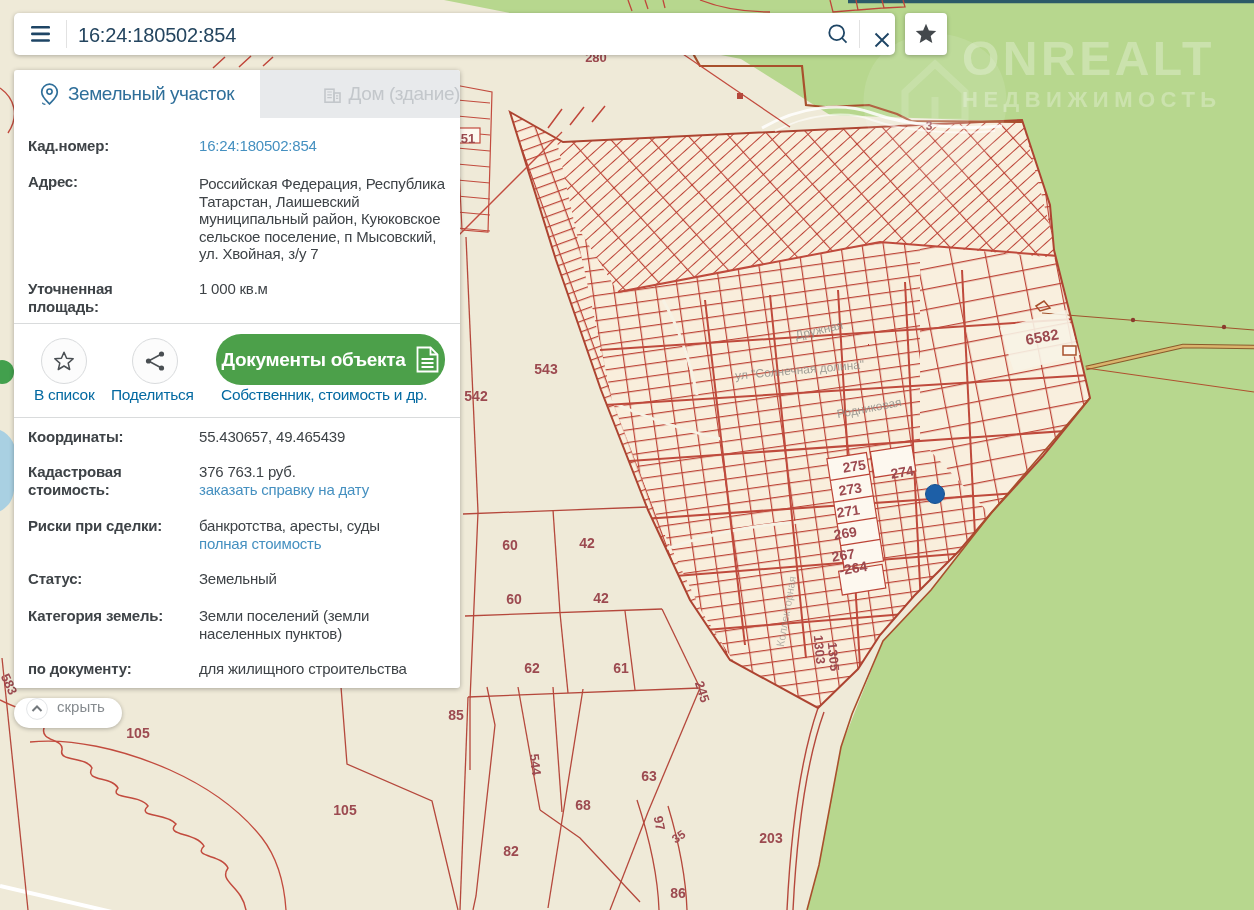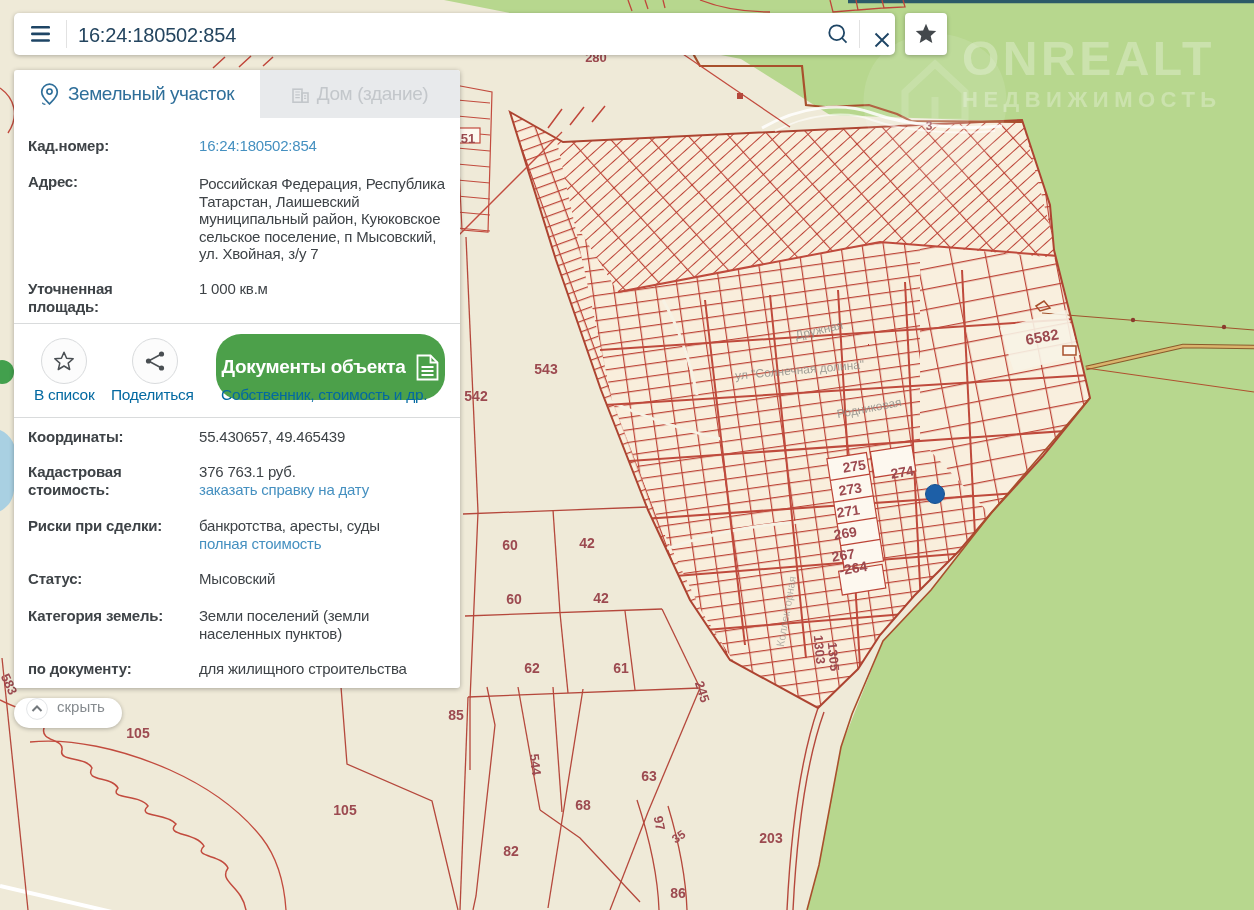--- a/index.html
+++ b/index.html
@@ -2,27 +2,27 @@
 <html><head><meta charset="utf-8"><style>
 html,body{margin:0;padding:0;width:1254px;height:910px;overflow:hidden;font-family:"Liberation Sans",sans-serif;background:#efead8;position:relative}
 #map{position:absolute;left:0;top:0}
 .sbar{position:absolute;left:14px;top:13px;width:881px;height:42px;background:#fff;border-radius:5px;box-shadow:0 1px 4px rgba(0,0,0,.28);z-index:5}
 .sbar .txt{position:absolute;left:64px;top:11px;font-size:20px;color:#24455f;letter-spacing:-0.2px}
 .vsep{position:absolute;top:7px;width:1px;height:28px;background:#e2e2e2}
 .starbtn{position:absolute;left:905px;top:13px;width:42px;height:42px;background:#fff;border-radius:4px;box-shadow:0 1px 4px rgba(0,0,0,.28);z-index:5}
 .panel{position:absolute;left:14px;top:70px;width:446px;height:618px;background:#fff;border-radius:3px;box-shadow:0 1px 5px rgba(0,0,0,.3);z-index:4}
 .tabs{position:absolute;left:0;top:0;width:446px;height:48px;display:flex}
 .tab1{width:246px;height:48px;display:flex;align-items:center;justify-content:center;gap:9px;color:#2f6f9a;font-size:19px;letter-spacing:-0.4px}
-.tab2{flex:1;height:48px;background:#e8eaec;border-radius:0 3px 0 0;display:flex;align-items:center;justify-content:center;gap:8px;color:#c3c7cb;font-size:19px;letter-spacing:-0.4px}
+.tab2{flex:1;height:48px;background:#e8eaec;border-radius:0 3px 0 0;display:flex;align-items:center;justify-content:flex-end;gap:8px;color:#c3c7cb;font-size:19px;letter-spacing:-0.4px}
 .lbl{position:absolute;left:14px;font-weight:bold;font-size:15px;color:#3e4347;letter-spacing:-0.2px;line-height:18px}
 .val{position:absolute;left:185px;font-size:15px;color:#3e4347;letter-spacing:-0.2px;line-height:17.5px;width:256px}
 .lnk{color:#4590c0;text-decoration:none}
 .hr{position:absolute;left:0;width:446px;height:1px;background:#d9dbdc}
 .circ{position:absolute;top:268px;width:44px;height:44px;border-radius:50%;border:1px solid #d9dbdd;background:#fcfcfc;display:flex;align-items:center;justify-content:center}
-.gbtn{position:absolute;left:202px;top:264px;width:229px;height:66px;border-radius:25px;background:#4ca04a;color:#fff;font-size:19px;font-weight:bold;display:flex;align-items:center;justify-content:center;gap:11px;letter-spacing:-0.3px}
+.gbtn{position:absolute;left:202px;top:264px;width:229px;height:51px;border-radius:25px;background:#4ca04a;color:#fff;font-size:19px;font-weight:bold;display:flex;align-items:center;justify-content:center;gap:11px;letter-spacing:-0.3px}
 .cap{position:absolute;top:316px;font-weight:normal;font-size:15.5px;color:#0369a1;letter-spacing:-0.3px}
 .hide{position:absolute;left:14px;top:698px;width:108px;height:30px;background:#fff;border-radius:15px;box-shadow:0 1px 4px rgba(0,0,0,.28);z-index:4;display:flex;align-items:flex-start}
 .hide span{font-size:15px;color:#868b8f;margin-left:9px}
 </style></head>
 <body>
 <div id="map"><svg width="1254" height="910" viewBox="0 0 1254 910" font-family="Liberation Sans, sans-serif">
 <defs>
 <pattern id="gm" width="21" height="12.5" patternUnits="userSpaceOnUse" patternTransform="rotate(-8)">
           <rect width="21" height="12.5" fill="#f9eedc"></rect>
           <path d="M0 0.6H21M0.6 0V12.5" stroke="#bc4336" stroke-width="1.2" fill="none"></path>
@@ -242,21 +242,21 @@
   <div class="cap" style="left:97px">Поделиться</div>
   <div class="cap" style="left:207px">Собственник, стоимость и др.</div>
   <div class="hr" style="top:347px"></div>
   <div class="lbl" style="top:358px">Координаты:</div>
   <div class="val" style="top:358px">55.430657, 49.465439</div>
   <div class="lbl" style="top:393px">Кадастровая<br>стоимость:</div>
   <div class="val" style="top:393px">376 763.1 руб.<br><a class="lnk" href="#">заказать справку на дату</a></div>
   <div class="lbl" style="top:447px">Риски при сделки:</div>
   <div class="val" style="top:447px">банкротства, аресты, суды<br><a class="lnk" href="#">полная стоимость</a></div>
   <div class="lbl" style="top:500px">Статус:</div>
-  <div class="val" style="top:500px">Мысовский</div>
+  <div class="val" style="top:500px">Земельный</div>
   <div class="lbl" style="top:537px">Категория земель:</div>
   <div class="val" style="top:537px">Земли поселений (земли населенных пунктов)</div>
   <div class="lbl" style="top:590px">по документу:</div>
   <div class="val" style="top:590px">для жилищного строительства</div>
 </div>
 <div class="sbar">
   <svg style="position:absolute;left:17px;top:13px" width="19" height="16" viewBox="0 0 19 16">
       <rect width="19" height="2.6" rx="1.2" fill="#1e4565"></rect>
       <rect y="6.6" width="19" height="2.6" rx="1.2" fill="#1e4565"></rect>
       <rect y="13.2" width="19" height="2.6" rx="1.2" fill="#1e4565"></rect>

